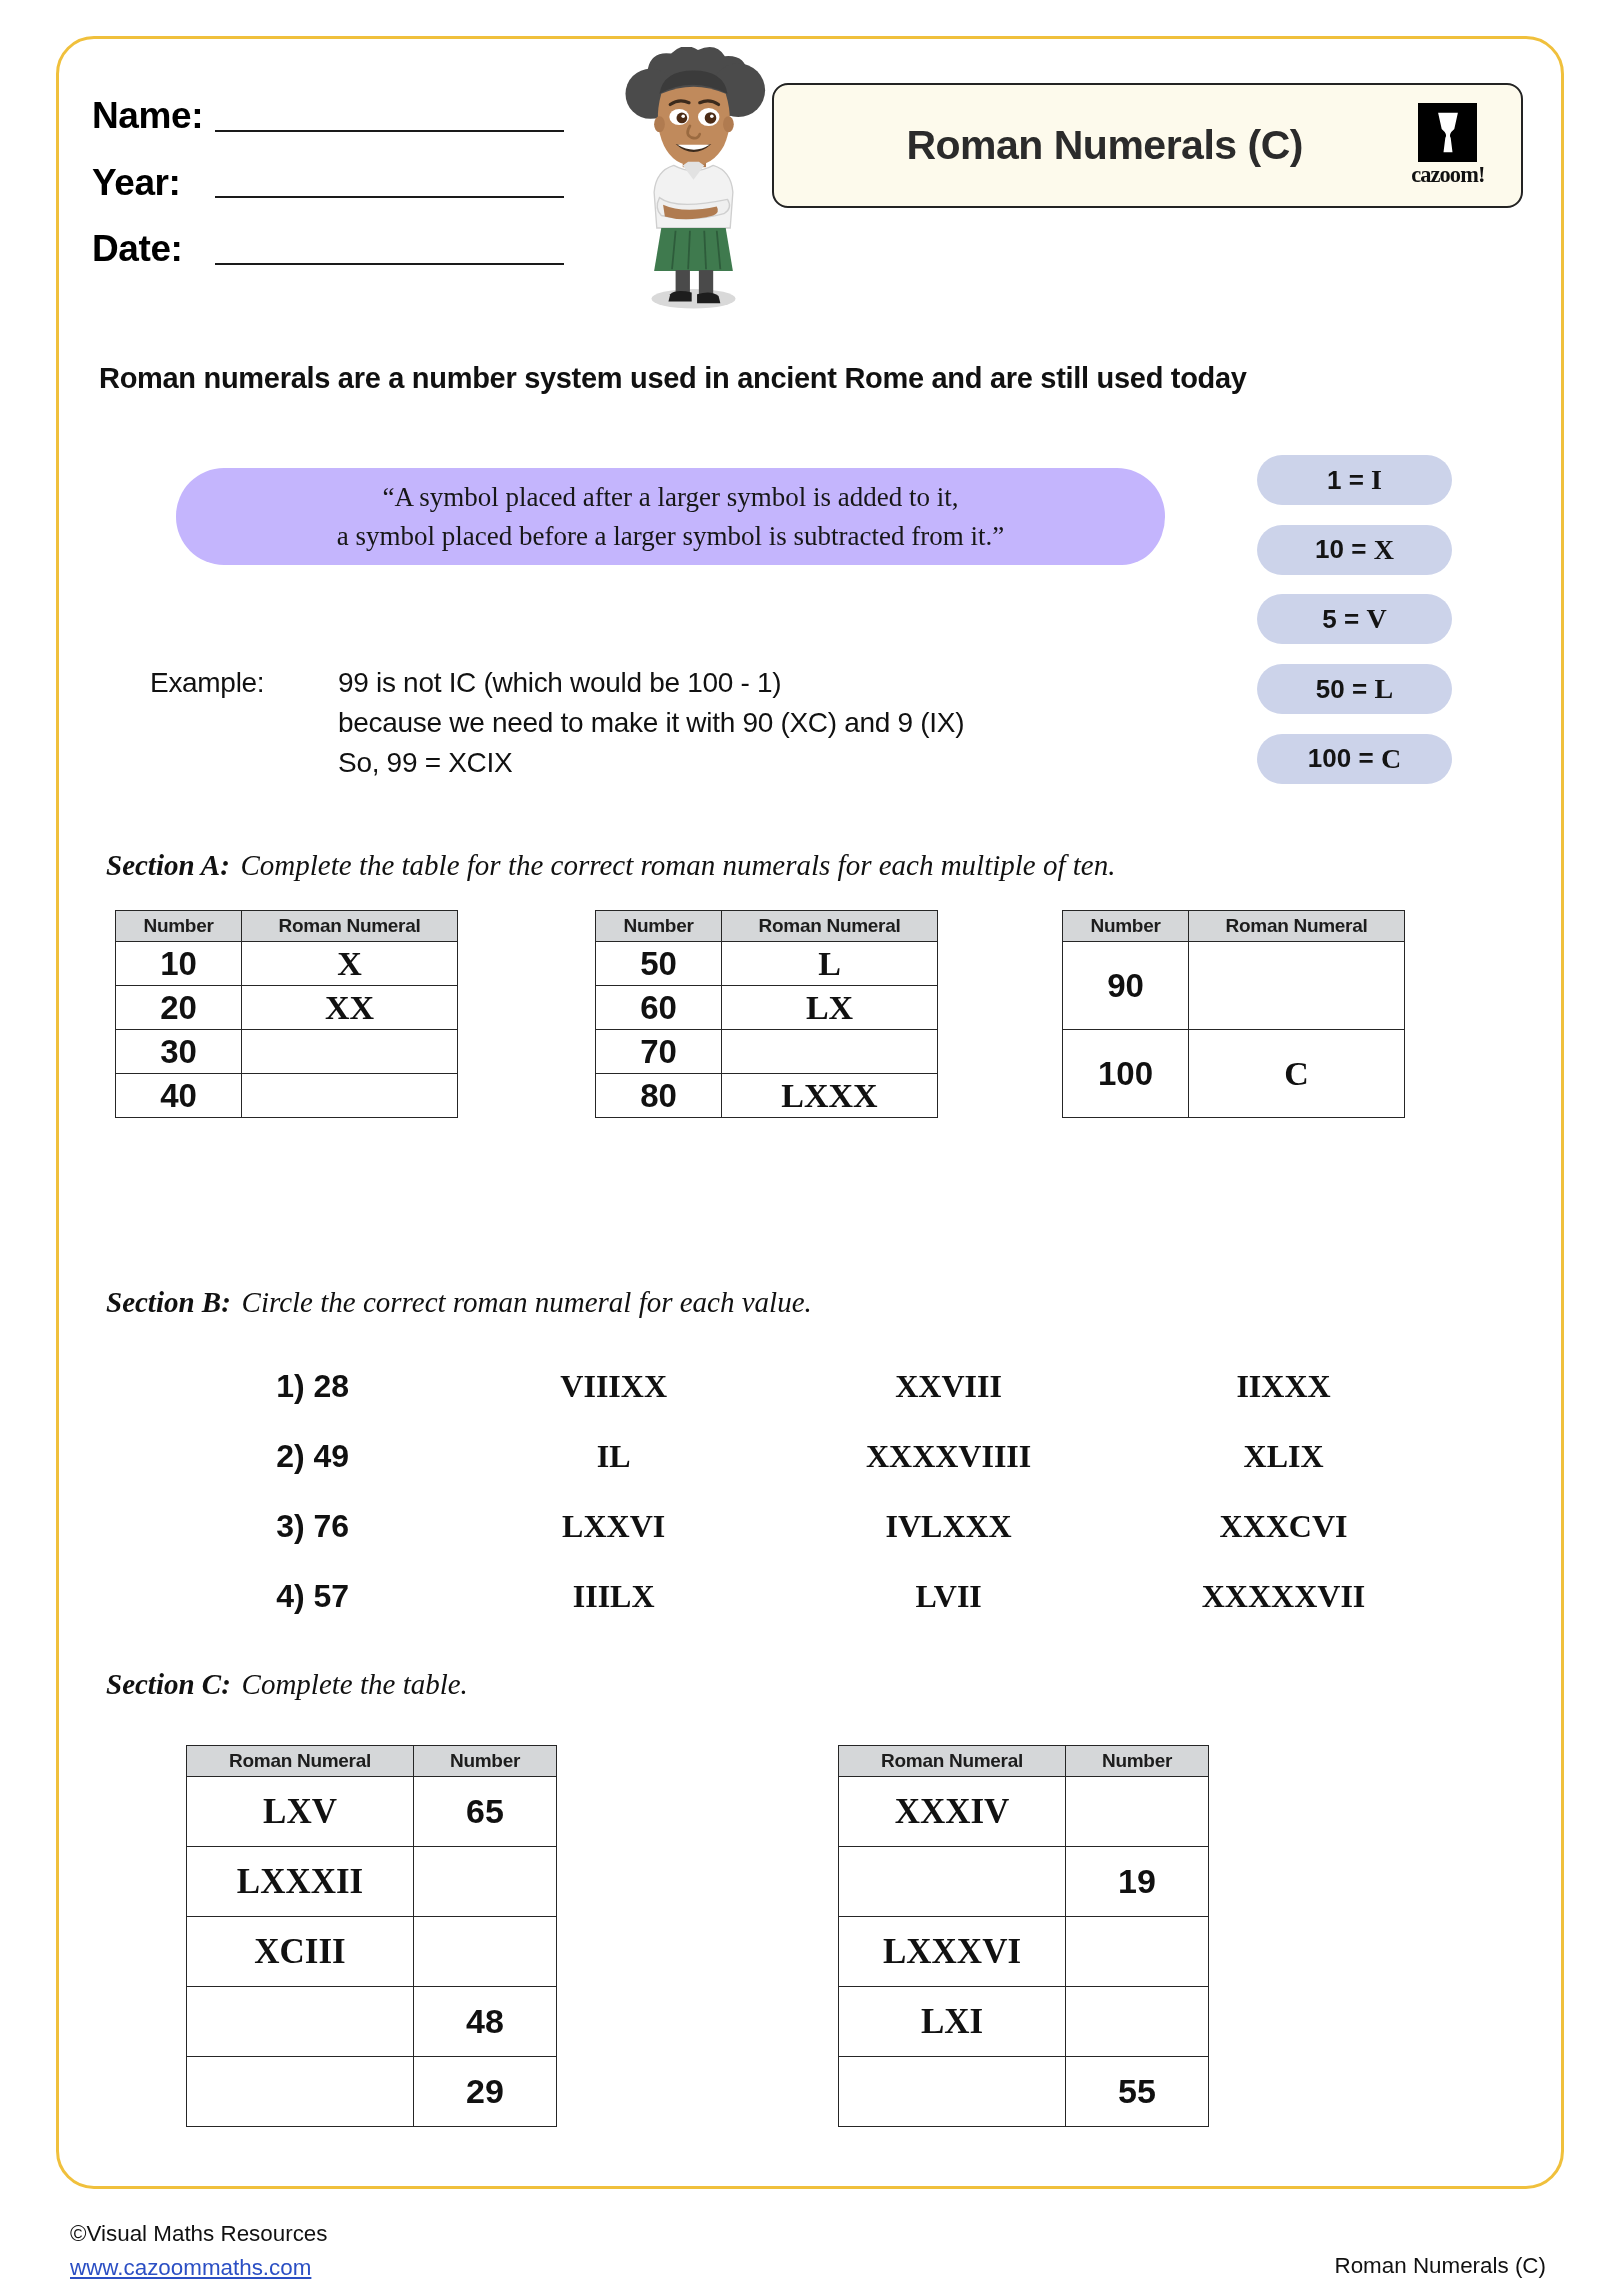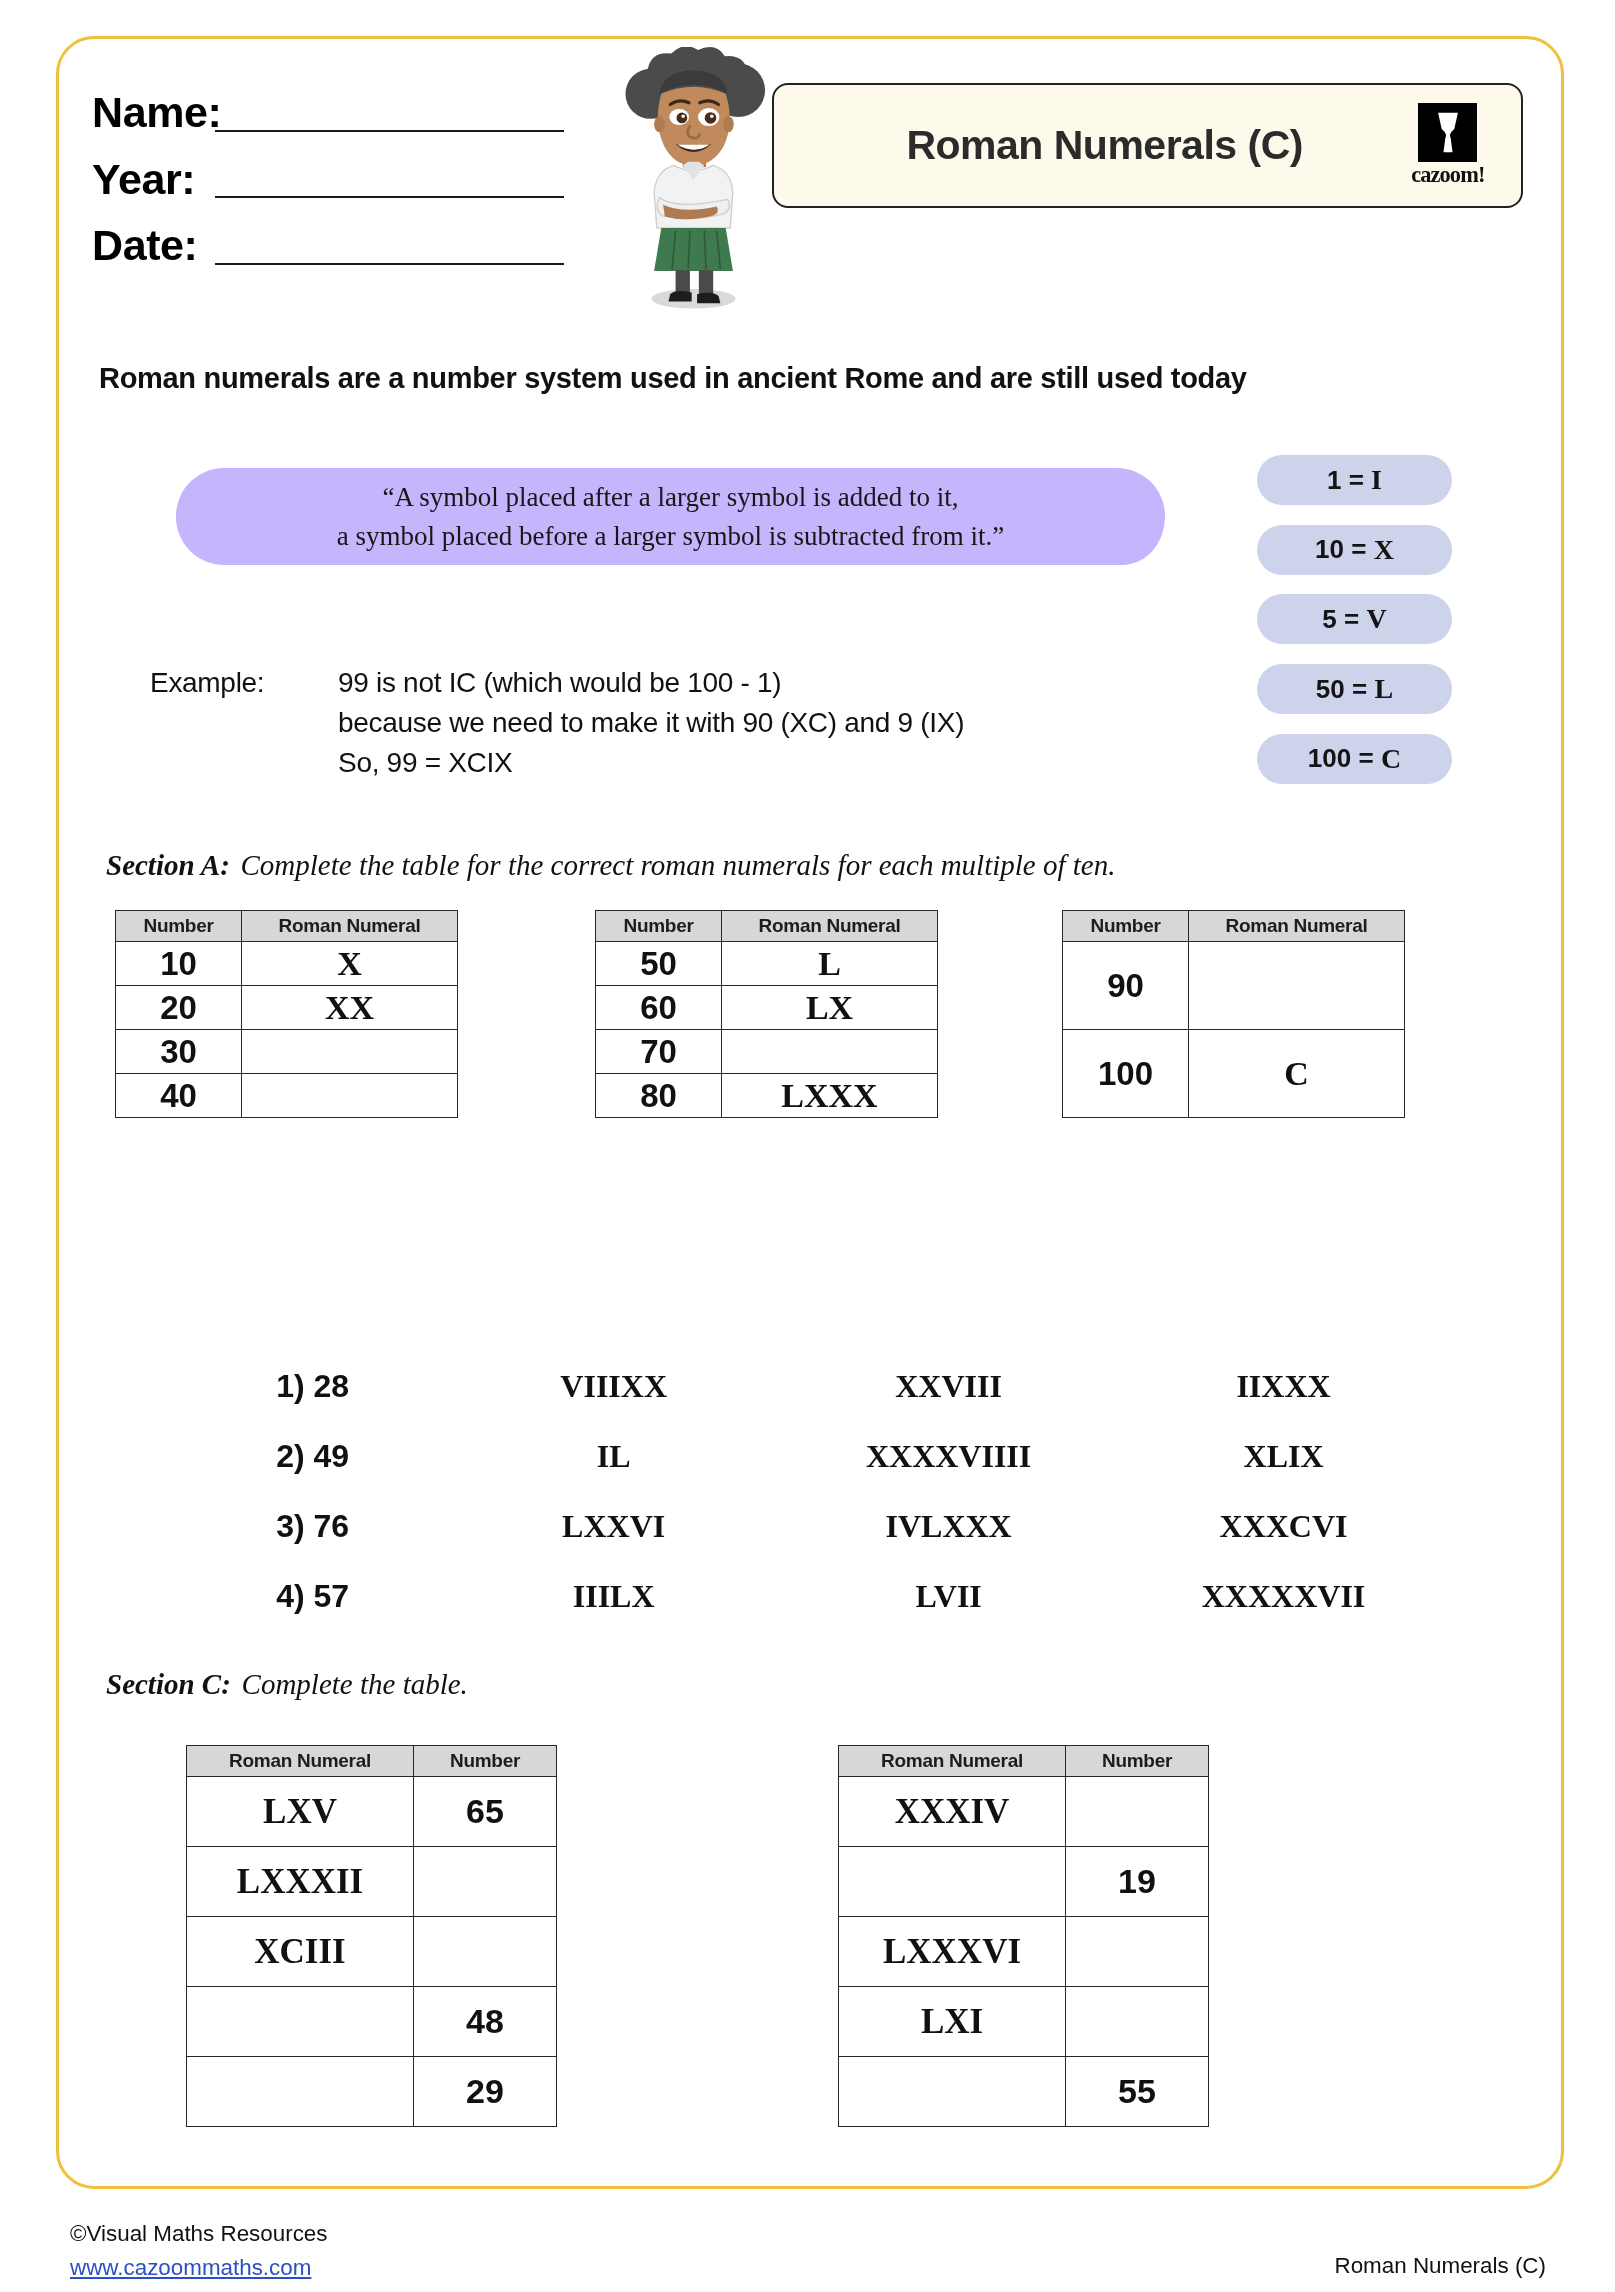--- a/index.html
+++ b/index.html
@@ -24,21 +24,21 @@
     box-sizing:border-box;
     pointer-events:none;
   }
 
   
   .header{position:absolute;left:56px;top:36px;width:1508px;height:269px;}
   .nameblock{position:absolute;left:36px;top:54px;width:555px;}
   .nameline{display:flex;align-items:flex-end;margin-bottom:19.7px;height:47px;}
   .nameline .lbl{
     font-family:"Liberation Sans", sans-serif;
-    font-weight:bold;font-size:43px;color:#000;
+    font-weight:bold;font-size:37px;color:#000;
     width:107px;letter-spacing:-0.4px;
   }
   .nameline .rule{
     flex:1;border-bottom:2.7px solid #1a1a1a;margin-left:16px;margin-bottom:5.4px;max-width:349px;
   }
 
   
   .girl{position:absolute;left:548px;top:10.7px;width:179px;height:269px;}
 
   
@@ -380,20 +380,23 @@
       <td class="num">90</td>
       <td class="rom"></td>
     </tr>
     <tr>
       <td class="num">100</td>
       <td class="rom">C</td>
     </tr>
   </tbody>
     </table>
 
+  <div class="sec-head" style="top:1286px">
+    <b>Section B:</b><i>Circle the correct roman numeral for each value.</i>
+  </div>
 
   <div class="bgrid">
     <div class="brow">
       <span class="bq"><span>1)</span> <span>28</span></span>
       <span class="bopt">VIIIXX</span>
       <span class="bopt">XXVIII</span>
       <span class="bopt">IIXXX</span>
     </div>
     <div class="brow">
       <span class="bq"><span>2)</span> <span>49</span></span>

